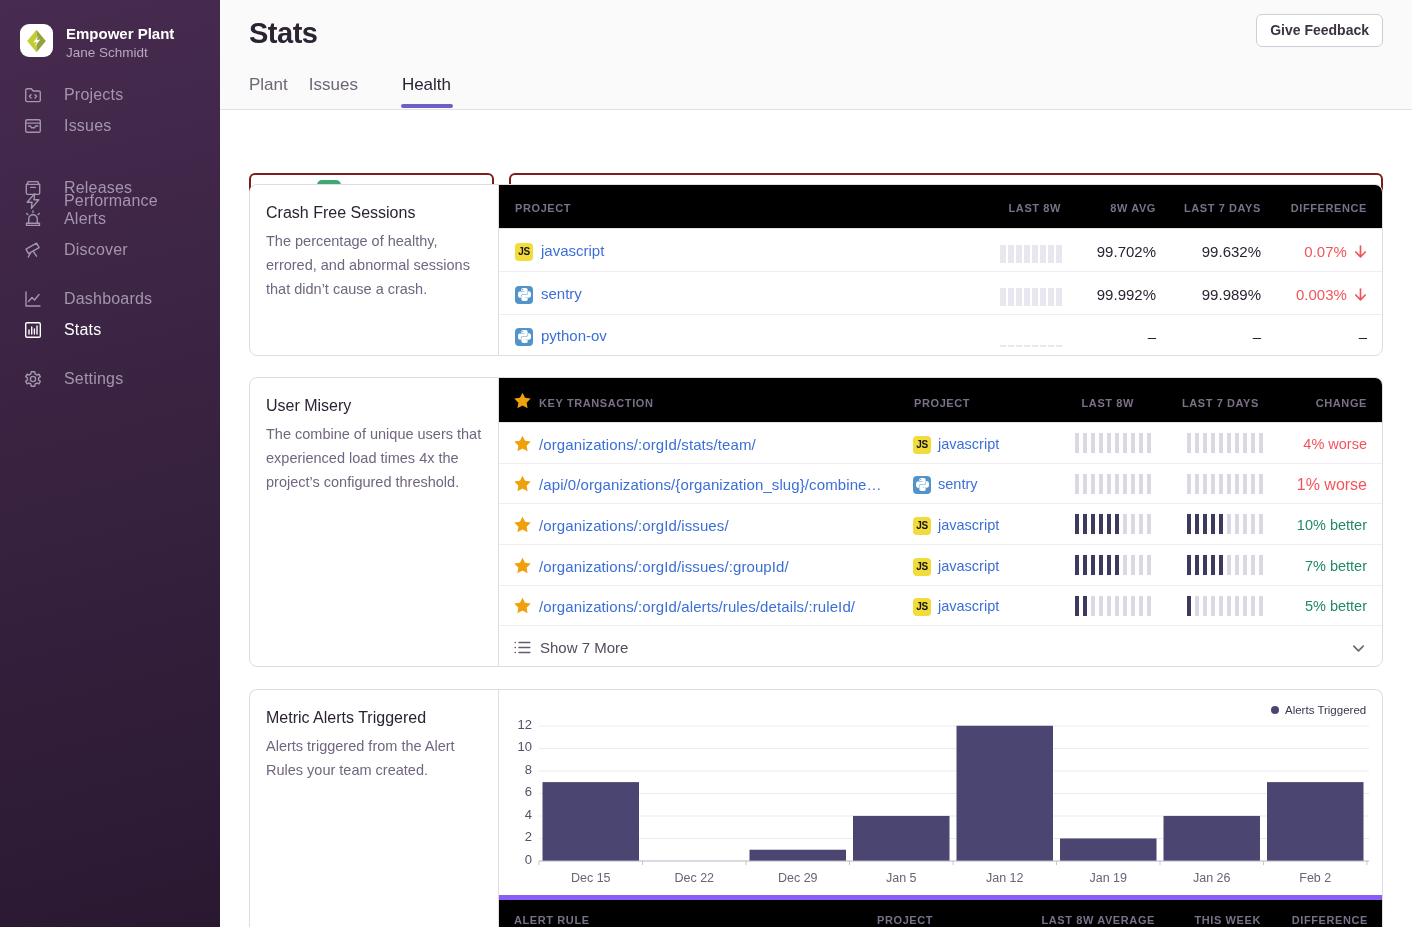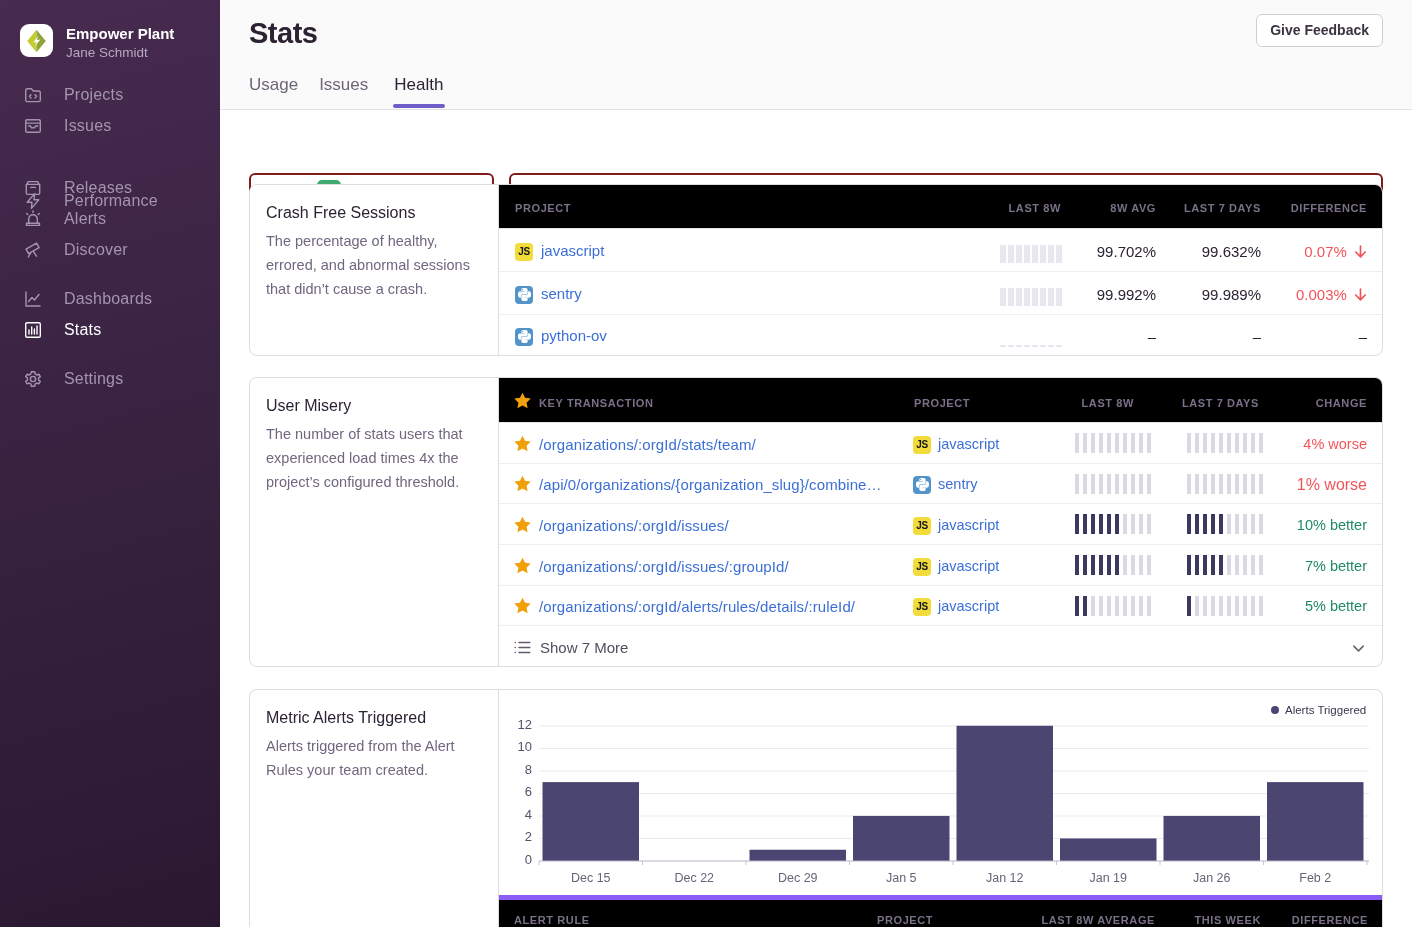--- a/index.html
+++ b/index.html
@@ -13,21 +13,21 @@
 .nav { position:absolute; left:0; top:80px; width:100%; }
 .nav-item { position:absolute; left:24px; height:20px; display:flex; align-items:center; color:#a495af; font-size:16px; letter-spacing:0.2px; }
 .nav-item svg { width:18px; height:18px; margin-right:22px; flex:none; }
 .nav-item.active { color:#fff; }
 #main { position:absolute; left:220px; top:0; right:0; height:927px; }
 #header { position:absolute; left:0; top:0; right:0; height:110px; background:#fafafb; border-bottom:1px solid #e3dfe7; }
 h1 { position:absolute; left:29px; top:17px; font-size:29px; color:#2b2233; letter-spacing:-0.5px; }
 .feedback { position:absolute; right:29px; top:14px; height:33px; padding:0 13px; background:#fff; border:1px solid #d2ccd8; border-radius:6px; font-weight:bold; font-size:14px; color:#3b3340; line-height:31px; }
 .tabs { position:absolute; left:29px; bottom:0; display:flex; }
 .tab { font-size:17px; color:#6e6576; margin-right:21px; padding-bottom:14px; position:relative; }
-.tab.active { color:#2b2233; }
+.tab.active { color:#2b2233;margin-left:18px; }
 .tab.active:after { content:""; position:absolute; left:-1px; right:-2px; bottom:1px; height:4px; background:#6d5fc7; border-radius:2px; }
 
 .filters { position:absolute; left:29px; top:129px; right:29px; height:38px; }
 .ctrl { position:absolute; top:8px; height:38px; background:#fff; border:2px solid #7f1d1d; border-radius:6px; display:flex; align-items:center;margin-top:36px; }
 #team-ctrl { left:0; width:245px; padding:0 14px; }
 #date-ctrl { left:260px; right:0; padding:0 4px; }
 .ctrl b { font-size:14.5px; color:#2b2233; }
 .wavatar { width:24px; height:24px; border-radius:5px; background:#3fa96f; color:#fff; font-size:12px; font-weight:bold; display:flex; align-items:center; justify-content:center; margin:0 8px 0 10px; }
 .hash { font-size:15.5px; color:#241c2e; }
 .spacer { flex:1; }
@@ -133,21 +133,21 @@
         </svg>
         <span>Settings</span>
       </div>
     </nav>
 </aside>
 <div id="main">
   <div id="header">
     <h1>Stats</h1>
     <div class="feedback">Give Feedback</div>
     <div class="tabs">
-      <div class="tab">Usage</div>
+      <div class="tab">Plant</div>
       <div class="tab" style="margin-right:26px">Issues</div>
       <div class="tab active">Health</div>
     </div>
   </div>
   <div class="filters">
     <div class="ctrl" id="team-ctrl">
         <b>Team:</b>
         <span class="wavatar">W</span>
         <span class="hash">#wasabi</span>
         <span class="spacer"></span>
@@ -243,21 +243,21 @@
           <span class="num" style="left:557px;width:100px;text-align:right;top:13px">–</span>
           <span class="num" style="left:662px;width:100px;text-align:right;top:13px">–</span>
           <span class="num " style="left:768px;width:100px;text-align:right;top:13px">–</span>
         </div>
       </div>
   </section>
 
   <section class="panel" id="p2" style="top:377px; height:290px;">
     <div class="pleft">
       <div class="ptitle">User Misery</div>
-      <div class="pdesc">The number of stats users that experienced load times 4x the project’s configured threshold.</div>
+      <div class="pdesc">The combine of unique users that experienced load times 4x the project’s configured threshold.</div>
     </div>
     <div class="pright" id="p2right">
         <div class="thead" style="height:45px">
           <span style="position:absolute;left:15px;top:14px"><svg width="17" height="17" viewBox="0 0 24 24" fill="#efa00b">
               <path d="M12 .9l3.6 7.2 8 1.2-5.8 5.7 1.4 8L12 19.2 4.8 23l1.4-8L.4 9.3l8-1.2z"></path>
             </svg></span>
           <span class="th" style="left:40px;top:19px">KEY TRANSACTION</span>
           <span class="th" style="left:415px;top:19px">PROJECT</span>
           <span class="th" style="left:535px;top:19px;width:100px;text-align:right">LAST 8W</span>
           <span class="th" style="left:660px;top:19px;width:100px;text-align:right">LAST 7 DAYS</span>

